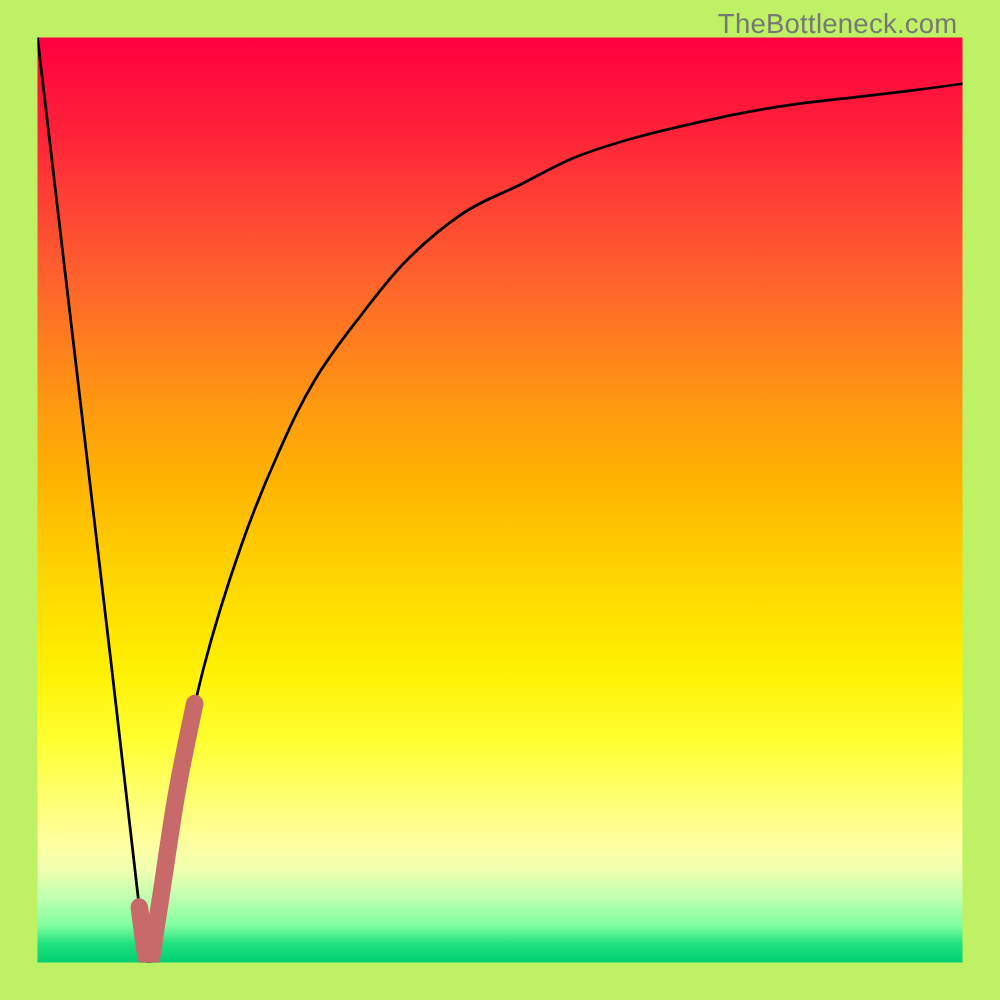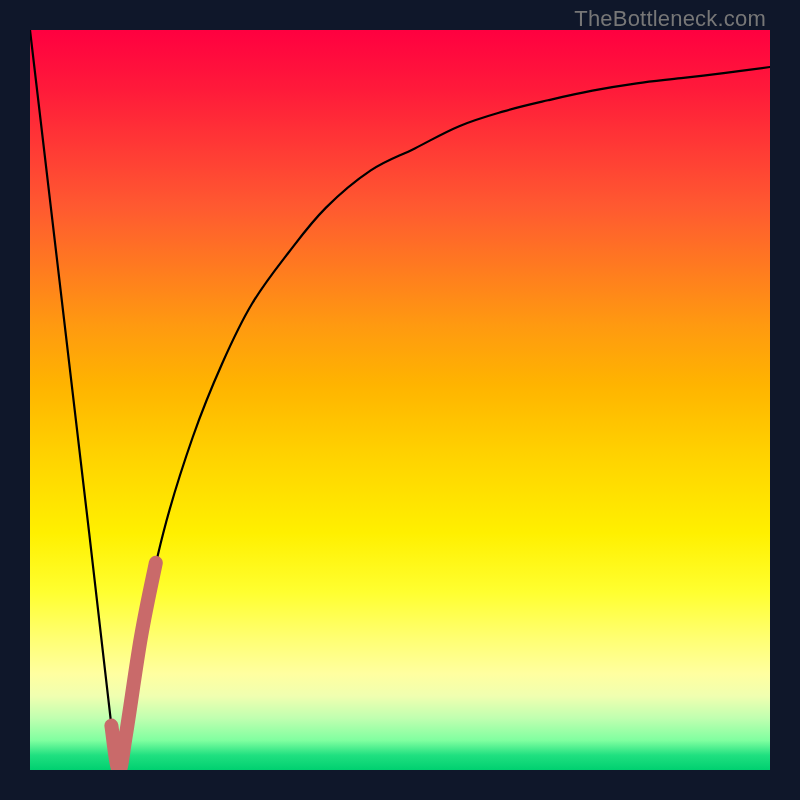--- a/index.html
+++ b/index.html
@@ -10,21 +10,21 @@
     background: #000;
     overflow: hidden;
     font-family: Arial, Helvetica, sans-serif;
   }
   .frame {
     position: absolute;
     top: 0;
     left: 0;
     width: 800px;
     height: 800px;
-    background: #0f172a;
+    background: #bef264;
   }
   .plot {
     position: absolute;
     top: 30px;
     left: 30px;
     width: 740px;
     height: 740px;
     background: linear-gradient(to bottom,
       #ff0040 0%,
       #ff1a3a 8%,

